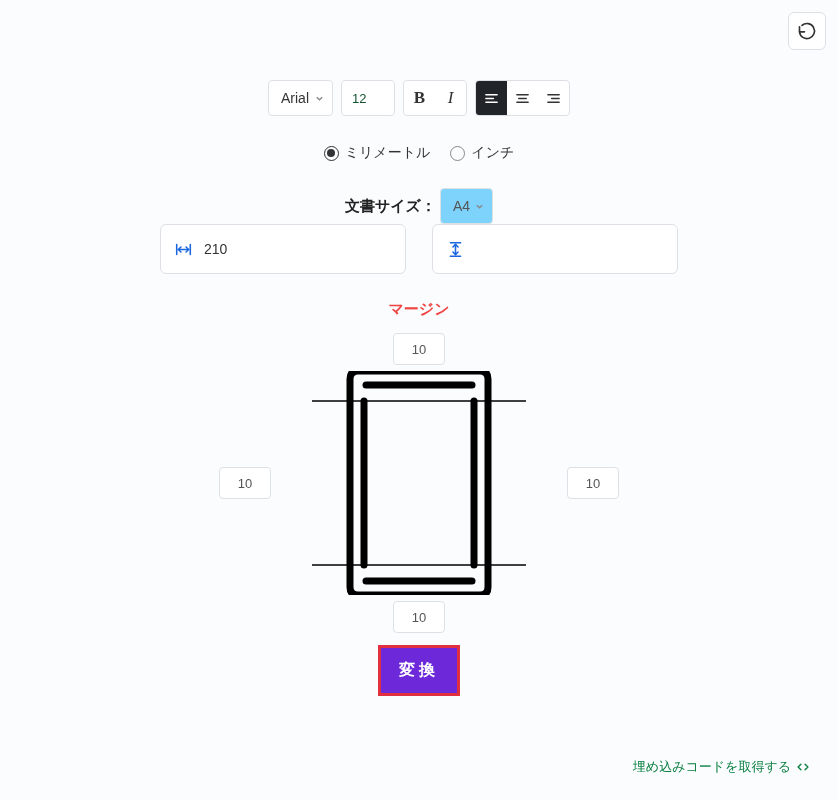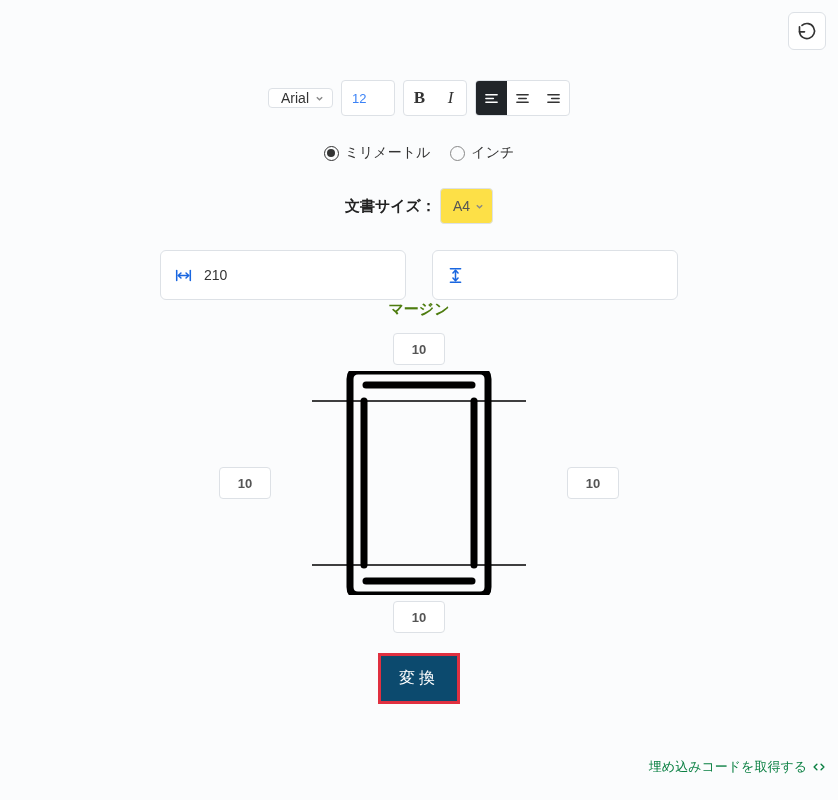--- a/index.html
+++ b/index.html
@@ -32,38 +32,38 @@
   }
   .toolbar-row {
     display: flex;
     gap: 8px;
     align-items: center;
   }
   .font-select {
     border: 1px solid #dde1e6;
     border-radius: 4px;
     background: #fff;
-    height: 20px;
+    height: 36px;
     padding: 0 8px 0 12px;
     display: flex;
     align-items: center;
     gap: 6px;
     cursor: pointer;
     font-size: 14px;
     color: #333;
   }
   .size-input {
     border: 1px solid #dde1e6;
     border-radius: 4px;
     background: #fff;
     height: 36px;
     width: 54px;
     padding: 0 10px;
     font-size: 13px;
-    color: #3b82f6;
+    color: #14532d;
   }
   .btn-group {
     display: flex;
     border: 1px solid #dde1e6;
     border-radius: 4px;
     background: #fff;
     overflow: hidden;
   }
   .btn-group .ib {
     width: 31px;
@@ -111,33 +111,32 @@
     display: flex;
     align-items: center;
     gap: 4px;
     font-size: 15px;
     font-weight: 600;
     color: #222;
   }
   .docsize-select {
     border: 1px solid #dde1e6;
     border-radius: 4px;
-    background: #fde047;
+    background: #7dd3fc;
     height: 36px;
     padding: 0 8px 0 12px;
     display: flex;
     align-items: center;
     gap: 5px;
     cursor: pointer;
     font-size: 14px;
     font-weight: 400;
     color: #555;
   }
   .dim-row {
-    margin-top: 26px;
     display: flex;
     gap: 26px;
   }
   .dim-input {
     width: 246px;
     height: 50px;
     border: 1px solid #dde1e6;
     border-radius: 6px;
     background: #fff;
     display: flex;
@@ -147,68 +146,68 @@
   }
   .dim-input .ico { color: #1966e0; flex-shrink: 0; }
   .dim-input input {
     border: none;
     outline: none;
     font-size: 14px;
     color: #333;
     width: 100%;
   }
   .margin-title {
+    margin-top: 26px;
     font-size: 15px;
     font-weight: 600;
-    color: #4d7c0f;
+    color: #ef4444;
   }
   .margin-area {
     margin-top: 14px;
     position: relative;
     width: 410px;
     height: 300px;
   }
   .margin-input {
     position: absolute;
     width: 52px;
     height: 32px;
     border: 1px solid #dde1e6;
     border-radius: 4px;
     background: #fff;
     text-align: center;
     font-size: 13px;
     color: #555;
-    font-weight: bold;
   }
   .mi-top { top: 0; left: 50%; transform: translateX(-50%); }
   .mi-bottom { bottom: 0; left: 50%; transform: translateX(-50%); }
   .mi-left { top: 50%; left: 5px; transform: translateY(-50%); }
   .mi-right { top: 50%; right: 5px; transform: translateY(-50%); }
   .page-preview {
     position: absolute;
     top: 38px;
     left: 98px;
     width: 214px;
     height: 224px;
   }
   .convert-btn {
-    margin-top: 20px;
-    background: #0c4a6e;
+    margin-top: 12px;
+    background: #6d28d9;
     border: 3px solid #e03040;
     color: #fff;
     font-size: 16px;
-    font-weight: 400;
+    font-weight: 700;
     padding: 12px 18px;
     cursor: pointer;
     letter-spacing: 4px;
   }
   .embed-link {
     position: absolute;
     bottom: 24px;
-    right: 12px;
+    right: 28px;
     color: #0b8043;
     font-size: 13px;
     display: flex;
     align-items: center;
     gap: 5px;
     cursor: pointer;
   }
   .chev { width: 9px; height: 9px; }
 </style>
 </head>

